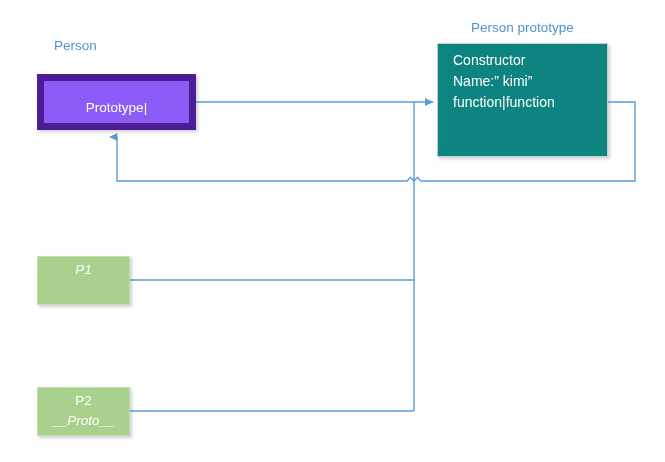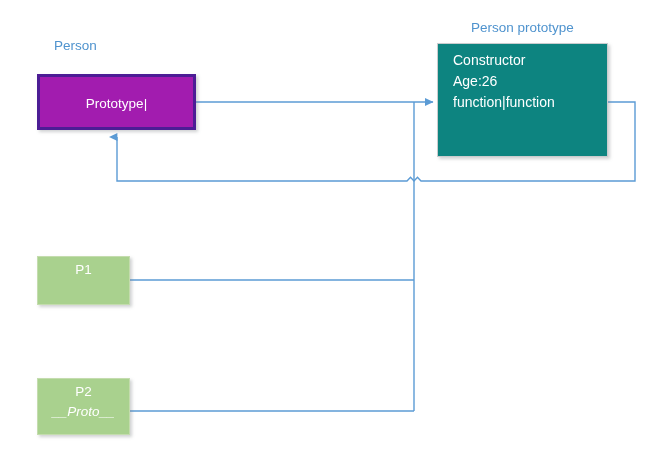--- a/index.html
+++ b/index.html
@@ -30,22 +30,22 @@
     font-size: 13.5px;
     font-family: "Liberation Sans", sans-serif;
     white-space: nowrap;
   }
   .node {
     position: absolute;
     box-sizing: border-box;
     box-shadow: 2px 2px 3px rgba(120,125,130,0.35);
   }
   .node-person {
-    background: #a21caf;
-    border: 3px solid #4c1d95;
+    background: #8b5cf6;
+    border: 7px solid #4c1d95;
   }
   .node-proto {
     background: #0D8480;
     border: 1px solid #C9CCCE;
   }
   .node-instance {
     background: #A9D18E;
     border: 1px solid #C4DCAE;
   }
   .centered-text {
@@ -105,27 +105,27 @@
 
   <div class="caption" style="left:471px; top:20px;">Person prototype</div>
 
   <div class="node node-person" style="left:37px; top:74px; width:159px; height:56px;">
     <div class="centered-text" style="top:19px;">Prototype|</div>
   </div>
 
   <div class="node node-proto" style="left:437px; top:43px; width:171px; height:114px;">
     <div class="proto-lines">
       <div class="proto-line">Constructor</div>
-      <div class="proto-line">Age:26</div>
+      <div class="proto-line">Name:” kimi”</div>
       <div class="proto-line">function|function</div>
     </div>
   </div>
 
   <div class="node node-instance" style="left:37px; top:256px; width:93px; height:49px;">
-    <div class="centered-text" style="top:5px;">P1</div>
+    <div class="centered-text" style="top:5px;font-style:italic;">P1</div>
   </div>
 
-  <div class="node node-instance" style="left:37px; top:378px; width:93px; height:57px;">
+  <div class="node node-instance" style="left:37px; top:387px; width:93px; height:49px;">
     <div class="centered-text" style="top:5px;">P2</div>
     <div class="centered-text" style="top:25px;font-style:italic;">__Proto__</div>
   </div>
 
 </div>
 
 </body></html>

